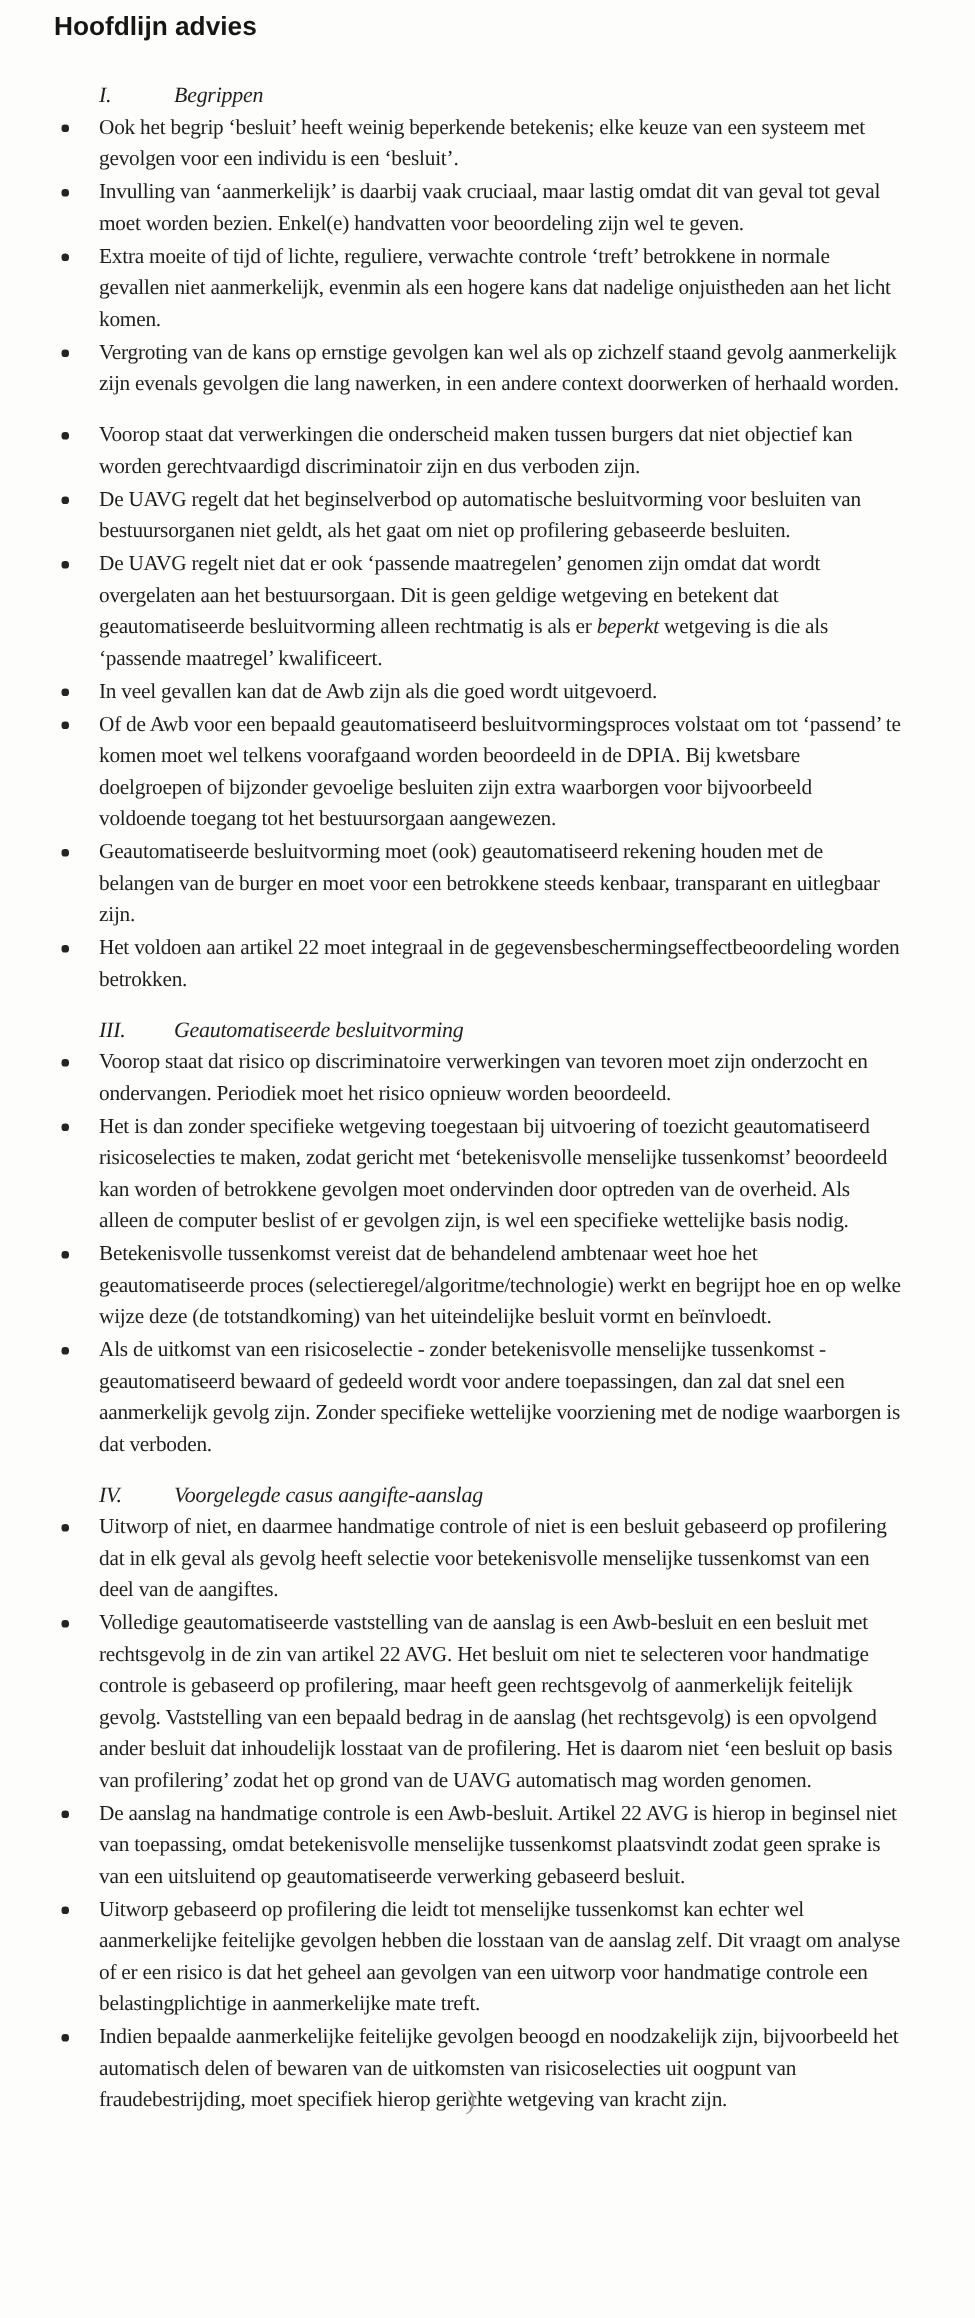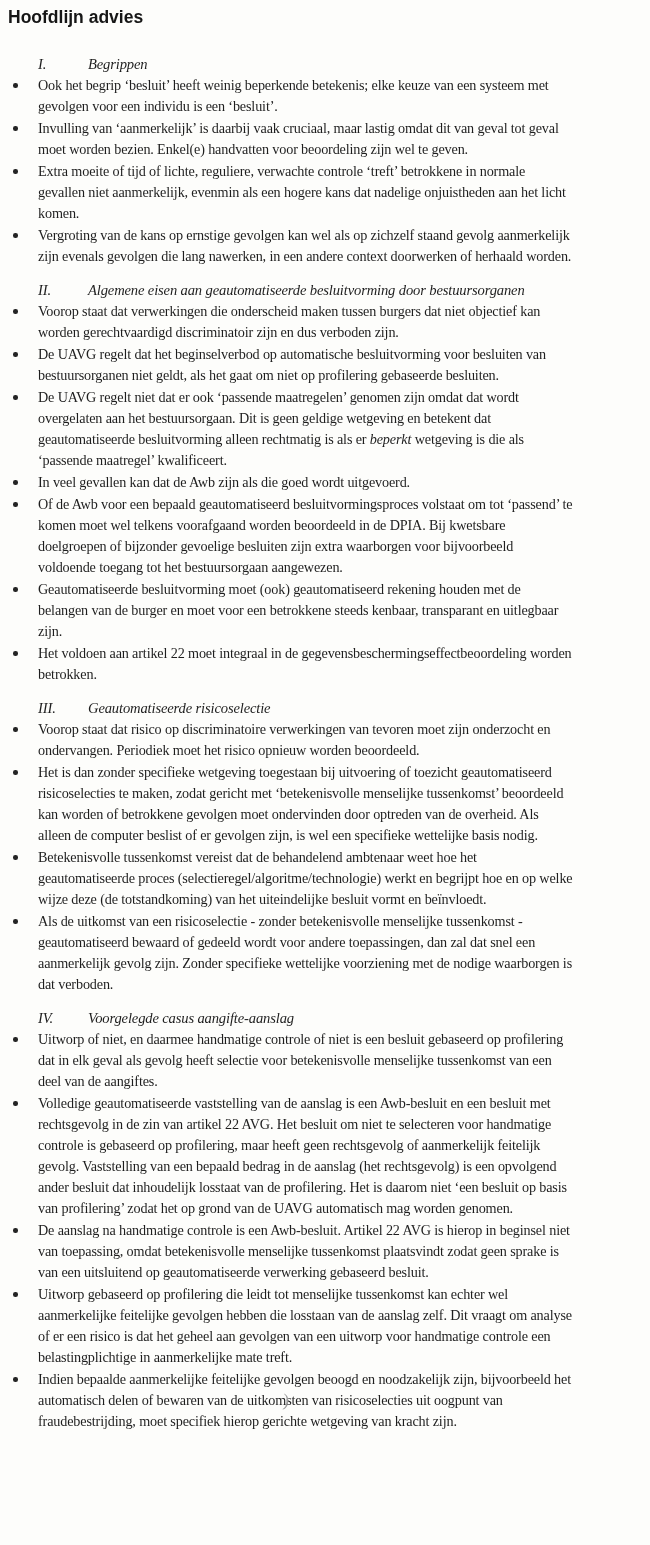--- a/index.html
+++ b/index.html
@@ -14,20 +14,21 @@
     position: relative;
     box-sizing: border-box;
     width: 584px;
     height: 1545px;
     padding: 6px 10px 0 8px;
     font-family: "Liberation Serif", serif;
     font-size: 14.2px;
     letter-spacing: -0.15px;
     line-height: 21px;
     color: #1e1e1e;
+    margin-left: 28px;
   }
   .doc-title {
     margin: 0 0 26px 0;
     font-family: "Liberation Sans", sans-serif;
     font-size: 17.5px;
     font-weight: 600;
     letter-spacing: 0;
     line-height: 22px;
     color: #161616;
   }
@@ -87,39 +88,35 @@
     </div>
     <ul class="bullets">
       <li>Ook het begrip ‘besluit’ heeft weinig beperkende betekenis; elke keuze van een systeem met gevolgen voor een individu is een ‘besluit’.</li>
       <li>Invulling van ‘aanmerkelijk’ is daarbij vaak cruciaal, maar lastig omdat dit van geval tot geval moet worden bezien. Enkel(e) handvatten voor beoordeling zijn wel te geven.</li>
       <li>Extra moeite of tijd of lichte, reguliere, verwachte controle ‘treft’ betrokkene in normale gevallen niet aanmerkelijk, evenmin als een hogere kans dat nadelige onjuistheden aan het licht komen.</li>
       <li>Vergroting van de kans op ernstige gevolgen kan wel als op zichzelf staand gevolg aanmerkelijk zijn evenals gevolgen die lang nawerken, in een andere context doorwerken of herhaald worden.</li>
     </ul>
   </div>
 
   <div class="section">
-    <div class="sec-heading">
-      <span class="sec-numeral">II.</span>
-      <span class="sec-title">Algemene eisen aan geautomatiseerde besluitvorming door bestuursorganen</span>
-    </div>
     <ul class="bullets">
       <li>Voorop staat dat verwerkingen die onderscheid maken tussen burgers dat niet objectief kan worden gerechtvaardigd discriminatoir zijn en dus verboden zijn.</li>
       <li>De UAVG regelt dat het beginselverbod op automatische besluitvorming voor besluiten van bestuursorganen niet geldt, als het gaat om niet op profilering gebaseerde besluiten.</li>
       <li><span>De UAVG regelt niet dat er ook ‘passende maatregelen’ genomen zijn omdat dat wordt overgelaten aan het bestuursorgaan. Dit is geen geldige wetgeving en betekent dat geautomatiseerde besluitvorming alleen rechtmatig is als er </span><em>beperkt</em><span> wetgeving is die als ‘passende maatregel’ kwalificeert.</span></li>
       <li>In veel gevallen kan dat de Awb zijn als die goed wordt uitgevoerd.</li>
       <li>Of de Awb voor een bepaald geautomatiseerd besluitvormingsproces volstaat om tot ‘passend’ te komen moet wel telkens voorafgaand worden beoordeeld in de DPIA. Bij kwetsbare doelgroepen of bijzonder gevoelige besluiten zijn extra waarborgen voor bijvoorbeeld voldoende toegang tot het bestuursorgaan aangewezen.</li>
       <li>Geautomatiseerde besluitvorming moet (ook) geautomatiseerd rekening houden met de belangen van de burger en moet voor een betrokkene steeds kenbaar, transparant en uitlegbaar zijn.</li>
       <li>Het voldoen aan artikel 22 moet integraal in de gegevensbeschermingseffectbeoordeling worden betrokken.</li>
     </ul>
   </div>
 
   <div class="section">
     <div class="sec-heading">
       <span class="sec-numeral">III.</span>
-      <span class="sec-title">Geautomatiseerde risicoselectie</span>
+      <span class="sec-title">Geautomatiseerde besluitvorming</span>
     </div>
     <ul class="bullets">
       <li>Voorop staat dat risico op discriminatoire verwerkingen van tevoren moet zijn onderzocht en ondervangen. Periodiek moet het risico opnieuw worden beoordeeld.</li>
       <li>Het is dan zonder specifieke wetgeving toegestaan bij uitvoering of toezicht geautomatiseerd risicoselecties te maken, zodat gericht met ‘betekenisvolle menselijke tussenkomst’ beoordeeld kan worden of betrokkene gevolgen moet ondervinden door optreden van de overheid. Als alleen de computer beslist of er gevolgen zijn, is wel een specifieke wettelijke basis nodig.</li>
       <li>Betekenisvolle tussenkomst vereist dat de behandelend ambtenaar weet hoe het geautomatiseerde proces (selectieregel/algoritme/technologie) werkt en begrijpt hoe en op welke wijze deze (de totstandkoming) van het uiteindelijke besluit vormt en beïnvloedt.</li>
       <li>Als de uitkomst van een risicoselectie - zonder betekenisvolle menselijke tussenkomst - geautomatiseerd bewaard of gedeeld wordt voor andere toepassingen, dan zal dat snel een aanmerkelijk gevolg zijn. Zonder specifieke wettelijke voorziening met de nodige waarborgen is dat verboden.</li>
     </ul>
   </div>
 
   <div class="section">

